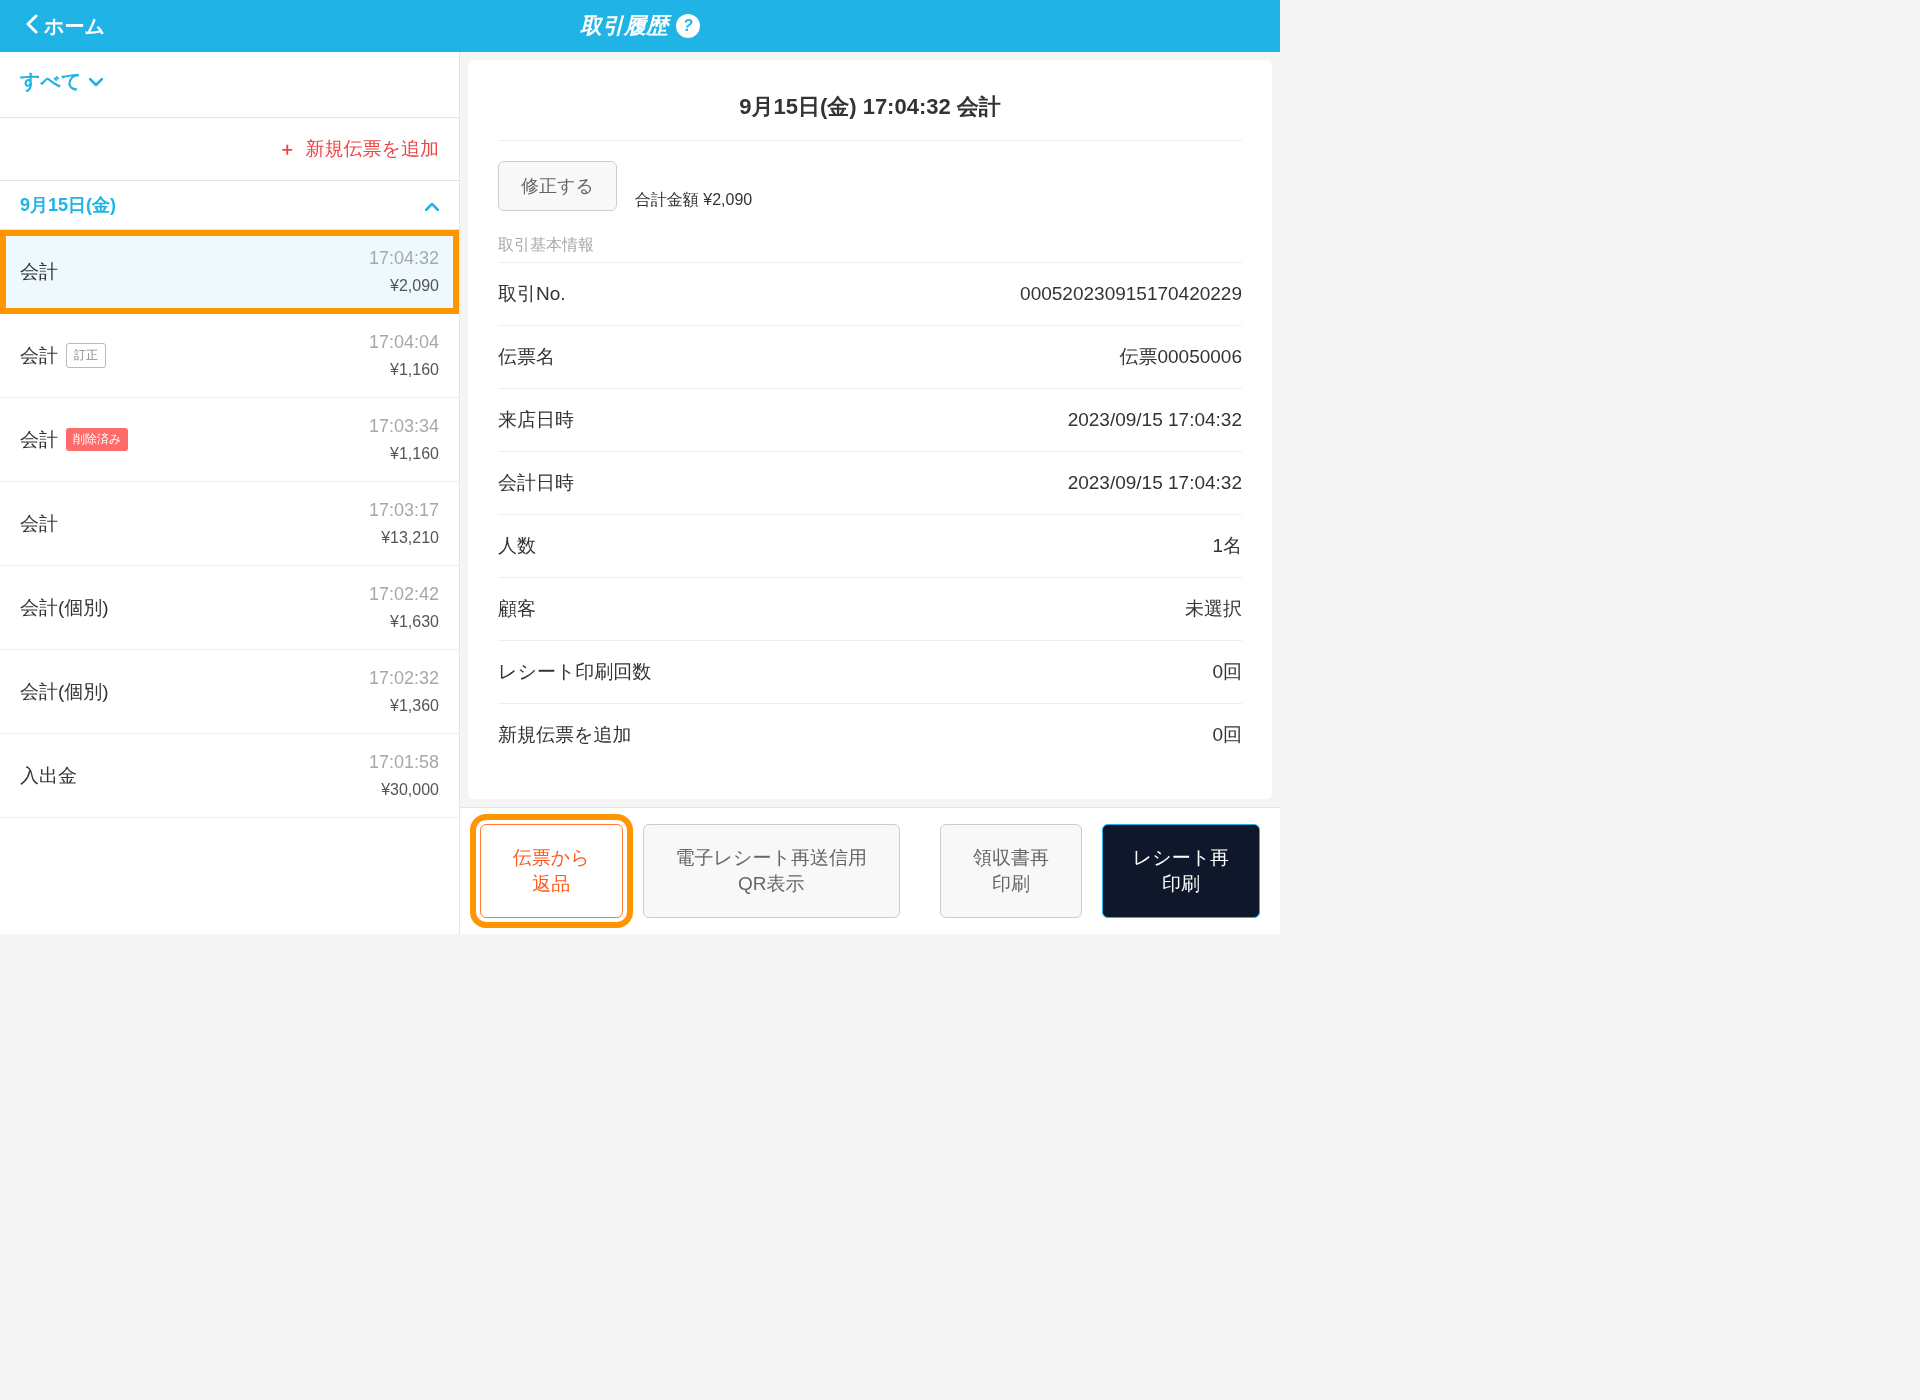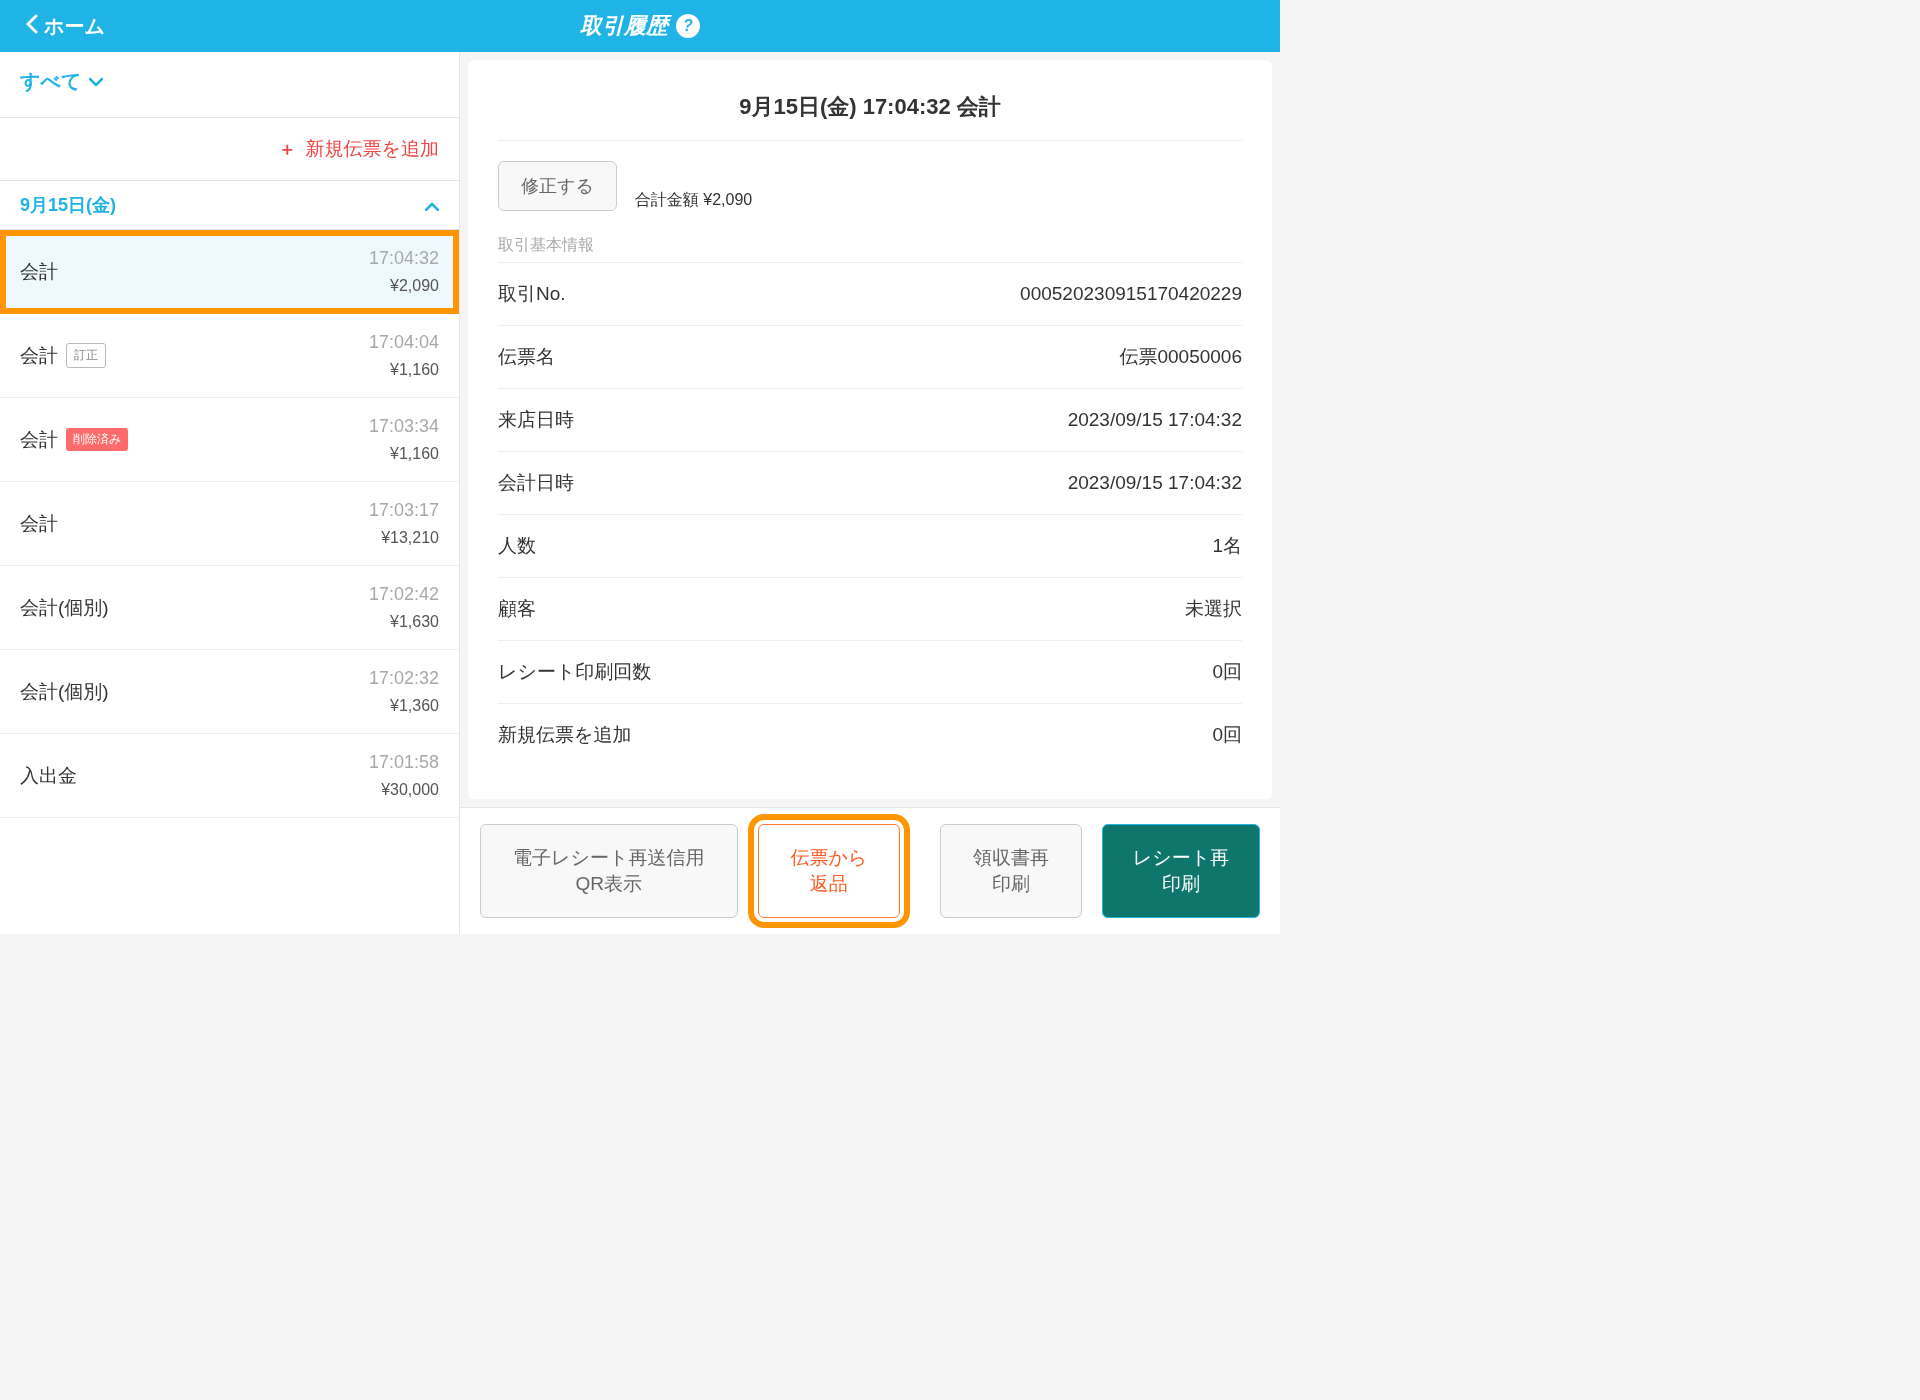--- a/index.html
+++ b/index.html
@@ -199,21 +199,21 @@
       background: #fff;
       border-color: #ff7a33;
       color: #ff5a1f;
     }
     .action-btn.return-outline {
       position: relative;
       outline: 6px solid #ff9500;
       outline-offset: 4px;
     }
     .action-btn.primary {
-      background: #0f766e;
+      background: #0f172a;
       color: #fff;
       border-color: #1fb3e6;
     }
     .action-btn.reprint-receipt-btn { border: 1px solid #ccc; }
     .spacer { flex: 1; }
   </style>
 </head>
 <body>
 
 <div class="header">
@@ -367,21 +367,21 @@
           </div>
           <div class="info-row">
             <span>新規伝票を追加</span>
             <span class="value">0回</span>
           </div>
         </div>
 
     </div>
 
     <div class="action-bar">
+      <button class="action-btn return return-outline">伝票から返品</button>
       <button class="action-btn">電子レシート再送信用QR表示</button>
-      <button class="action-btn return return-outline">伝票から返品</button>
       <div class="spacer"></div>
       <button class="action-btn reprint-receipt-btn">領収書再印刷</button>
       <button class="action-btn primary">レシート再印刷</button>
     </div>
   </div>
 
 </div>
 
 </body></html>

